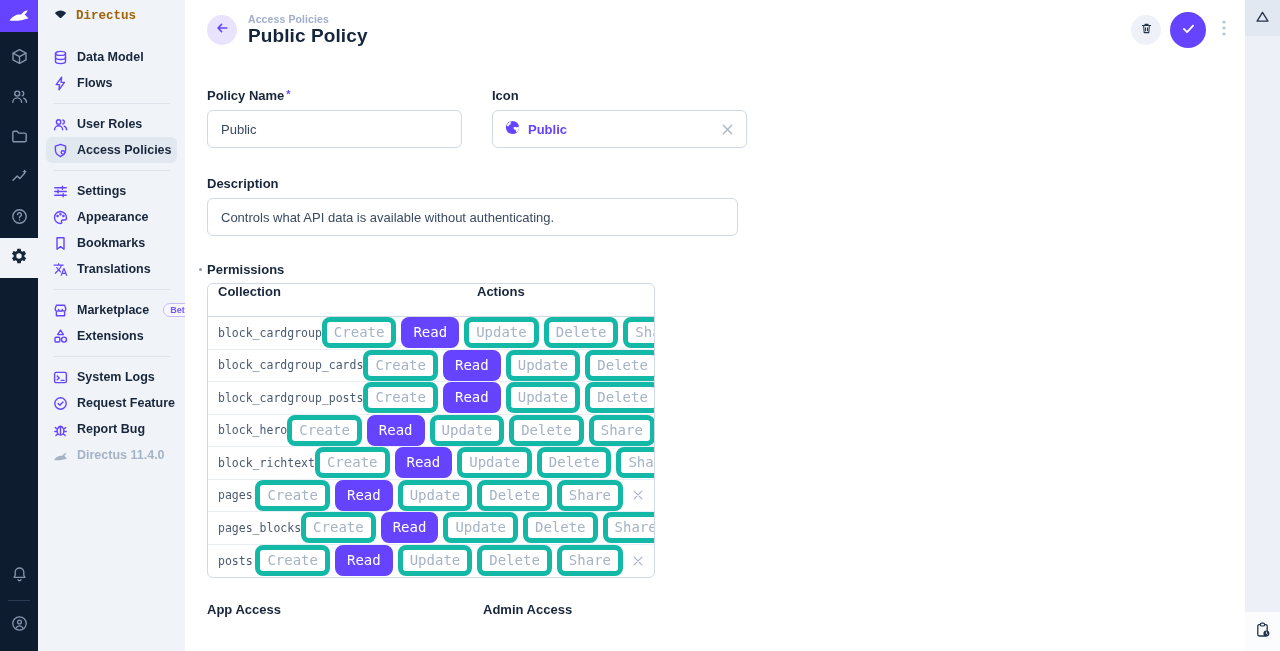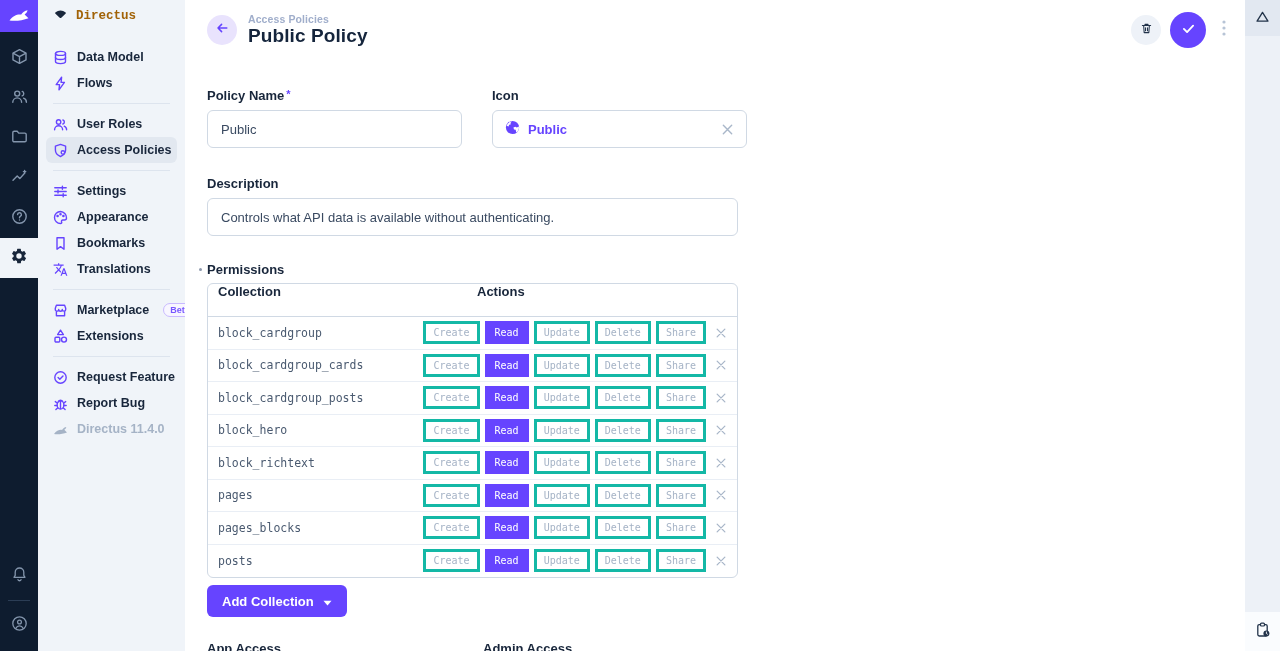--- a/index.html
+++ b/index.html
@@ -50,34 +50,34 @@
   .form-grid { display:grid; grid-template-columns:255px 255px; column-gap:30px; }
   .field-label { font-size:13px; font-weight:700; color:#18263b; margin-bottom:7px; height:15px; }
   .req { color:#6644ff; font-size:11px; vertical-align:top; margin-left:2px; }
   .tinput { width:100%; height:38px; border:1px solid #d0d9e4; border-radius:6px; background:#fff;
     padding:0 13px; font-size:13px; color:#3a4a61; font-family:"Liberation Sans",sans-serif; outline:none; }
   .icon-input { display:flex; align-items:center; gap:8px; height:38px; border:1px solid #d0d9e4;
     border-radius:6px; background:#fff; padding:0 12px; font-size:13px; font-weight:700; color:#6644ff; }
   .icon-input .clear-x { margin-left:auto; color:#a9b7c9; display:flex; cursor:pointer; }
 
   .section-desc { margin-top:28px; width:531px; }
-  .section-perms { margin-top:26px; width:531px; }
+  .section-perms { margin-top:26px; width:448px; }
   .perm-label-row { display:flex; align-items:center; height:15px; margin-left:-8px; }
   .perm-dot { width:3px; height:3px; border-radius:50%; background:#8e99ad; margin-right:5px; }
 
   .perm-table { margin-top:6px; border:1px solid #d0d9e4; border-radius:6px; overflow:hidden; background:#fff; }
   .perm-head { display:flex; align-items:flex-start; height:33px; border-bottom:1px solid #d0d9e4;
     font-size:13px; font-weight:700; color:#18263b; }
   .perm-head .hc1 { padding-left:10px; width:269px; flex:0 0 269px; }
   .perm-row { display:flex; align-items:center; height:32.5px; border-bottom:1px solid #e9eef5; }
   .perm-row:last-child { border-bottom:none; }
   .row-name { font-family:"DejaVu Sans Mono", monospace; font-size:11.5px; color:#4a5a70; padding-left:10px; flex:1; }
   .chips { display:flex; align-items:center; gap:5px; }
-  .chip { font-family:"DejaVu Sans Mono", monospace; font-size:10px; color:#a5b3c6; background:#fff;
-    border:3px solid #14b8a6; border-radius:0; padding:3px 7px; line-height:1.1; cursor:pointer; }
+  .chip { font-family:"DejaVu Sans Mono", monospace; font-size:14px; color:#a5b3c6; background:#fff;
+    border:5px solid #14b8a6; border-radius:8px; padding:3px 7px; line-height:1.1; cursor:pointer; }
   .chip.active { background:#6644ff; border-color:#6644ff; color:#fff; font-weight:400; }
   .row-x { color:#a9b7c9; margin:0 10px 0 9px; display:flex; cursor:pointer; }
 
   .add-btn { margin-top:7px; height:32px; padding:0 15px; background:#6644ff; border:none; border-radius:6px;
     color:#fff; font-size:13px; font-weight:700; display:inline-flex; align-items:center; gap:9px; cursor:pointer;
     font-family:"Liberation Sans",sans-serif; }
 
   .footer-labels { display:grid; grid-template-columns:255px 255px; column-gap:21px; margin-top:24px; }
   .footer-labels .field-label { margin-bottom:0; }
 
@@ -275,20 +275,29 @@
           <span class="nav-ic">
             <svg width="15" height="15" viewBox="0 0 15 15" fill="none" stroke="currentColor" stroke-width="1.4" stroke-linecap="round" stroke-linejoin="round">
               <path d="M7.5 1.2 10.4 5.6H4.6Z"></path>
               <rect x="2" y="8.2" width="4.8" height="4.8" rx="1"></rect>
               <circle cx="11" cy="10.6" r="2.5"></circle>
             </svg>
           </span>
           <span>Extensions</span>
         </div>
         <div class="nav-divider"></div>
+        <div class="nav-item">
+          <span class="nav-ic">
+            <svg width="15" height="15" viewBox="0 0 15 15" fill="none" stroke="currentColor" stroke-width="1.4" stroke-linecap="round" stroke-linejoin="round">
+              <rect x="1.6" y="2.4" width="11.8" height="10.2" rx="1.6"></rect>
+              <path d="M4.2 6l2 1.9-2 1.9M8.2 10.4h2.8"></path>
+            </svg>
+          </span>
+          <span>System Logs</span>
+        </div>
         <div class="nav-item">
           <span class="nav-ic">
             <svg width="15" height="15" viewBox="0 0 15 15" fill="none" stroke="currentColor" stroke-width="1.4" stroke-linecap="round" stroke-linejoin="round">
               <circle cx="7.5" cy="7.5" r="5.7"></circle>
               <path d="M5.1 7.6l1.7 1.7 3.2-3.4"></path>
             </svg>
           </span>
           <span>Request Feature</span>
         </div>
         <div class="nav-item">
@@ -510,28 +519,20 @@
                   <button class="chip">Share</button>
                 </span>
                 <span class="row-x">
                   <svg width="12" height="12" viewBox="0 0 14 14" fill="none" stroke="currentColor" stroke-width="1.5" stroke-linecap="round">
                     <path d="M2.5 2.5 11.5 11.5M11.5 2.5 2.5 11.5"></path>
                   </svg>
                 </span>
               </div>
             </div>
         </div>
-        <button class="add-btn">
-          <span>Add Collection</span>
-          <span>
-            <svg width="9" height="6" viewBox="0 0 9 6" fill="currentColor">
-                <path d="M0.5 0.8h8L4.5 5.4Z"></path>
-              </svg>
-          </span>
-        </button>
       </div>
 
       <div class="footer-labels">
         <div class="field-label">App Access</div>
         <div class="field-label">Admin Access</div>
       </div>
     </div>
   </div>
 
   <div class="right-strip">

